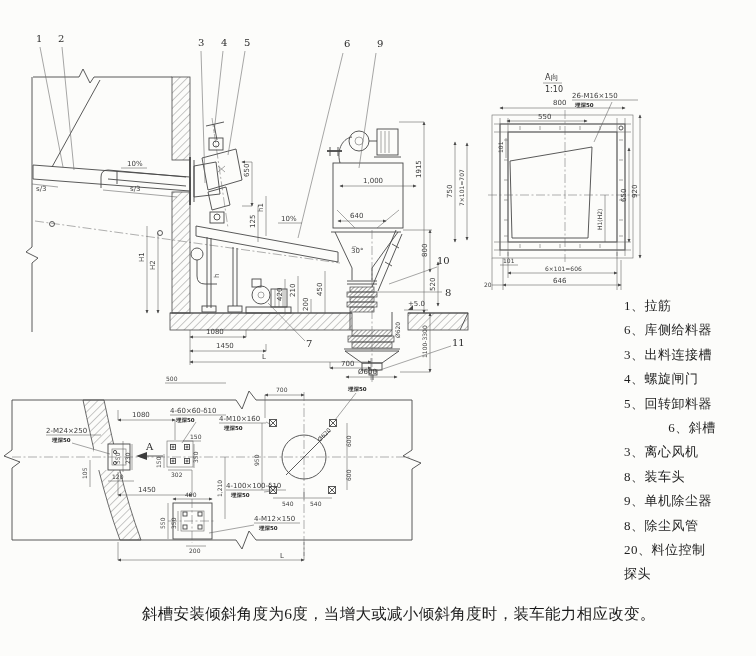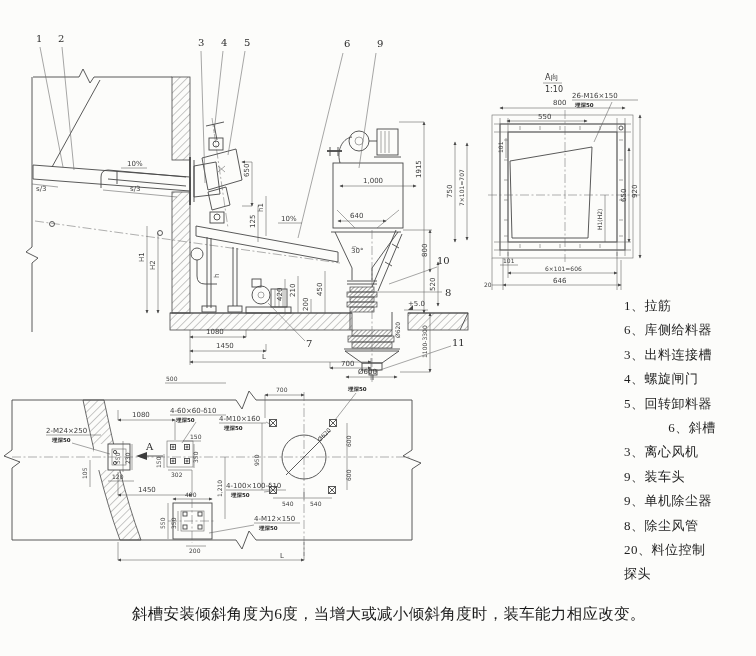--- a/index.html
+++ b/index.html
@@ -14,21 +14,21 @@
   .s  {stroke:#474747;stroke-width:.9;fill:none;}
   .sl {stroke:#6b6b6b;stroke-width:.6;fill:none;}
   .s2 {stroke:#474747;stroke-width:1.8;fill:none;}
   .dim{stroke:#5a5a5a;stroke-width:.55;fill:none;}
   .cl {stroke:#606060;stroke-width:.5;stroke-dasharray:9 2.5 2 2.5;fill:none;}
   .hz {fill:url(#h1);stroke:#474747;stroke-width:.8;}
   .hzd{fill:url(#h2);stroke:#474747;stroke-width:.7;}
   .legend{position:absolute;left:624px;top:294px;width:130px;
           font-size:13px;color:#1e1e1e;line-height:24.4px;letter-spacing:.5px;}
   .legend div:nth-child(6){padding-left:6px;text-align:center;}
-  .caption{position:absolute;left:132px;top:604px;width:560px;
+  .caption{position:absolute;left:142px;top:604px;width:560px;
            font-size:15.5px;color:#1b1b1b;letter-spacing:.3px;}
 </style>
 </head>
 <body>
 
 <div class="stage">
 <svg width="756" height="656" viewBox="0 0 756 656">
   <defs>
     <pattern id="h1" width="5.5" height="5.5" patternTransform="rotate(45)" patternUnits="userSpaceOnUse">
       <line x1="0" y1="0" x2="0" y2="5.5" stroke="#787878" stroke-width="0.8"></line>
@@ -348,21 +348,21 @@
 
 
 <div class="legend">
   <div>1、拉筋</div>
   <div>6、库侧给料器</div>
   <div>3、出料连接槽</div>
   <div>4、螺旋闸门</div>
   <div>5、回转卸料器</div>
   <div>6、斜槽</div>
   <div>3、离心风机</div>
-  <div>9、装车头</div>
+  <div>8、装车头</div>
   <div>9、单机除尘器</div>
   <div>8、除尘风管</div>
   <div>20、料位控制</div>
   <div>探头</div>
 </div>
 
 
 <div class="caption">斜槽安装倾斜角度为6度，当增大或减小倾斜角度时，装车能力相应改变。</div>
 </div>
 

